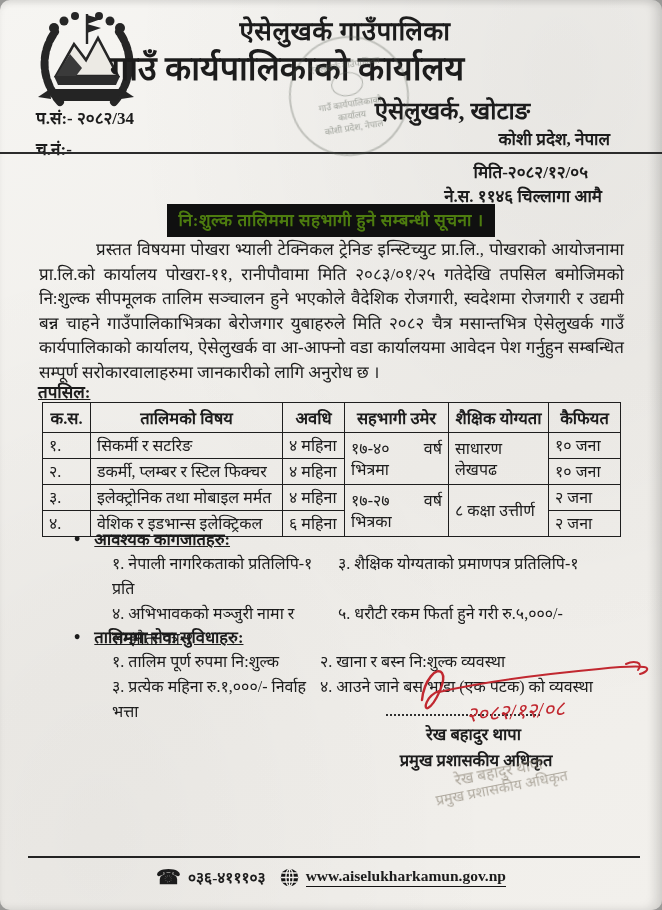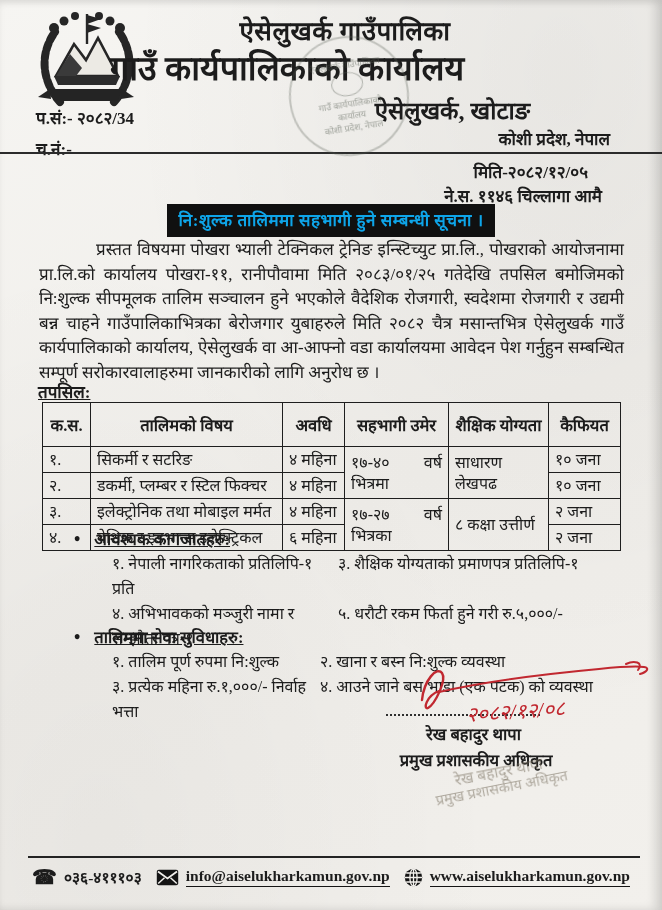--- a/index.html
+++ b/index.html
@@ -3,21 +3,21 @@
 <meta charset="utf-8">
 <style>
   html,body{margin:0;padding:0;background:#9a9a98;}
   .paper{
     position:relative;width:662px;height:910px;overflow:hidden;
     background:
       radial-gradient(ellipse at 85% 8%, rgba(0,0,0,.045), transparent 55%),
       radial-gradient(ellipse at 15% 92%, rgba(0,0,0,.035), transparent 50%),
       linear-gradient(152deg,#f6f5f2 0%,#efede9 55%,#f2f0ec 100%);
     box-shadow:inset -7px 0 10px rgba(0,0,0,.12), inset 0 3px 6px rgba(0,0,0,.05);
-    font-family:"Liberation Serif","DejaVu Serif",serif;color:#1c1c1c;
+    font-family:"Liberation Serif","DejaVu Serif",serif;color:#1c1c1c;border-radius:10px;
   }
   .abs{position:absolute;}
   
   .emblem{left:30px;top:6px;width:112px;height:110px;}
   .h-muni{left:160px;top:12px;width:370px;text-align:center;font-size:26px;font-weight:700;letter-spacing:.5px;}
   .h-office{left:110px;top:44px;width:470px;font-size:34px;font-weight:700;}
   .h-loc{left:160px;top:93px;width:370px;text-align:right;font-size:24px;font-weight:600;}
   .h-ref{left:36px;top:106px;font-size:17px;font-weight:600;}
   .h-disp{left:36px;top:137px;font-size:17px;font-weight:600;}
   .h-prov{right:52px;top:127px;font-size:17px;font-weight:600;}
@@ -25,29 +25,29 @@
   .h-date{right:74px;top:160px;font-size:17px;font-weight:600;}
   .h-ns{right:60px;top:184px;font-size:17px;font-weight:600;}
   .hdr-stamp{left:289px;top:36px;width:116px;height:116px;border-radius:50%;
     border:2px solid rgba(85,92,82,.30);transform:rotate(-9deg);
     display:flex;flex-direction:column;align-items:center;justify-content:center;gap:2px;
     color:rgba(85,92,82,.55);filter:blur(.4px);z-index:6;text-align:center;}
   .hdr-stamp .s{font-size:9px;line-height:10px;}
   .hdr-stamp .s-em{width:30px;height:22px;border-radius:50%;border:1.5px solid rgba(85,92,82,.4);margin-bottom:1px;}
   
   .notice-title{left:0;top:204px;width:662px;text-align:center;z-index:4;}
-  .notice-title span{display:inline-block;background:#101010;color:#0ea5e9;font-size:17px;font-weight:600;
+  .notice-title span{display:inline-block;background:#101010;color:#4d7c0f;font-size:17px;font-weight:600;
     padding:4px 11px 6px;letter-spacing:.5px;}
   
   .body-par{left:39px;top:238px;width:585px;font-size:17px;line-height:24.6px;text-align:justify;text-indent:57px;}
   .tapasil{left:38px;top:380px;font-size:17px;font-weight:700;text-decoration:underline;}
   
   table.sched{position:absolute;left:42px;top:402px;width:578px;border-collapse:collapse;table-layout:fixed;}
   .sched th,.sched td{border:1.7px solid #1e1e1e;font-family:inherit;}
-  .sched th{font-size:16.5px;font-weight:700;text-align:center;padding:10px 2px;}
+  .sched th{font-size:16.5px;font-weight:700;text-align:center;padding:3px 2px;}
   .sched td{font-size:16px;padding:1px 6px;height:23px;line-height:21px;vertical-align:middle;}
   .c-sn{width:48px;} .c-sub{width:192px;} .c-dur{width:62px;} .c-age{width:104px;} .c-qual{width:100px;} .c-quo{width:72px;}
   .td-sn{padding-left:11px;}
   .td-sub{padding-left:7px;}
   .td-dur{padding-left:8px;}
   .td-age{vertical-align:top;padding-top:2px;}
   .age-top{display:flex;justify-content:space-between;}
   .td-qual-mid{}
   .td-qual-top{vertical-align:top;padding-top:2px;padding-left:8px;}
   .td-quo{padding-left:9px;}
@@ -223,28 +223,20 @@
     <div class="g2">प्रमुख प्रशासकीय अधिकृत</div>
   </div>
 
   <div class="abs footer-line"></div>
   <div class="abs contact">
     <span class="c-item">
       <span class="phone-glyph">☎</span>
       <span>०३६-४१११०३</span>
     </span>
     <span class="c-item">
-      <svg width="23" height="17" viewBox="0 0 23 17">
-        <rect x="0.8" y="0.8" width="21.4" height="15.4" rx="2" fill="#141414"></rect>
-        <path d="M2,2.5 L11.5,9.5 L21,2.5" fill="none" stroke="#f2f0ec" stroke-width="1.8"></path>
-        <path d="M2.2,14.5 L8.5,8.8 M20.8,14.5 L14.5,8.8" fill="none" stroke="#f2f0ec" stroke-width="1.5"></path>
-      </svg>
-      <span class="u">info@aiselukharkamun.gov.np</span>
-    </span>
-    <span class="c-item">
       <svg width="19" height="19" viewBox="0 0 19 19">
         <circle cx="9.5" cy="9.5" r="8.7" fill="#141414"></circle>
         <ellipse cx="9.5" cy="9.5" rx="3.6" ry="8.7" fill="none" stroke="#f2f0ec" stroke-width="1.3"></ellipse>
         <path d="M1,9.5 H18 M2.2,5 H16.8 M2.2,14 H16.8 M9.5,0.8 V18.2" stroke="#f2f0ec" stroke-width="1.3" fill="none"></path>
       </svg>
       <span class="u">www.aiselukharkamun.gov.np</span>
     </span>
   </div>
 
 </div>

